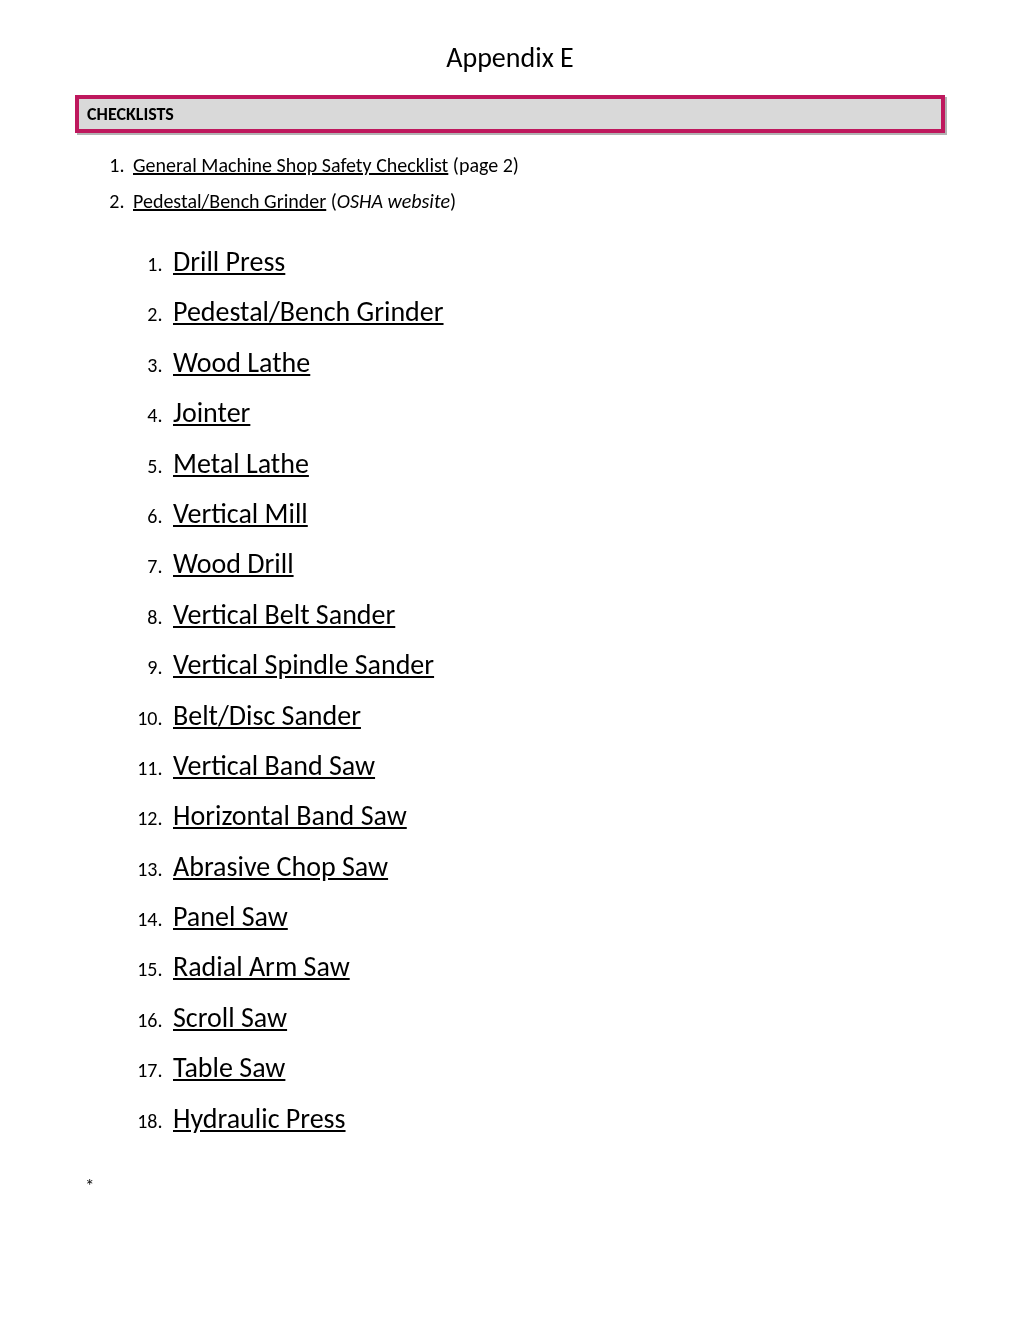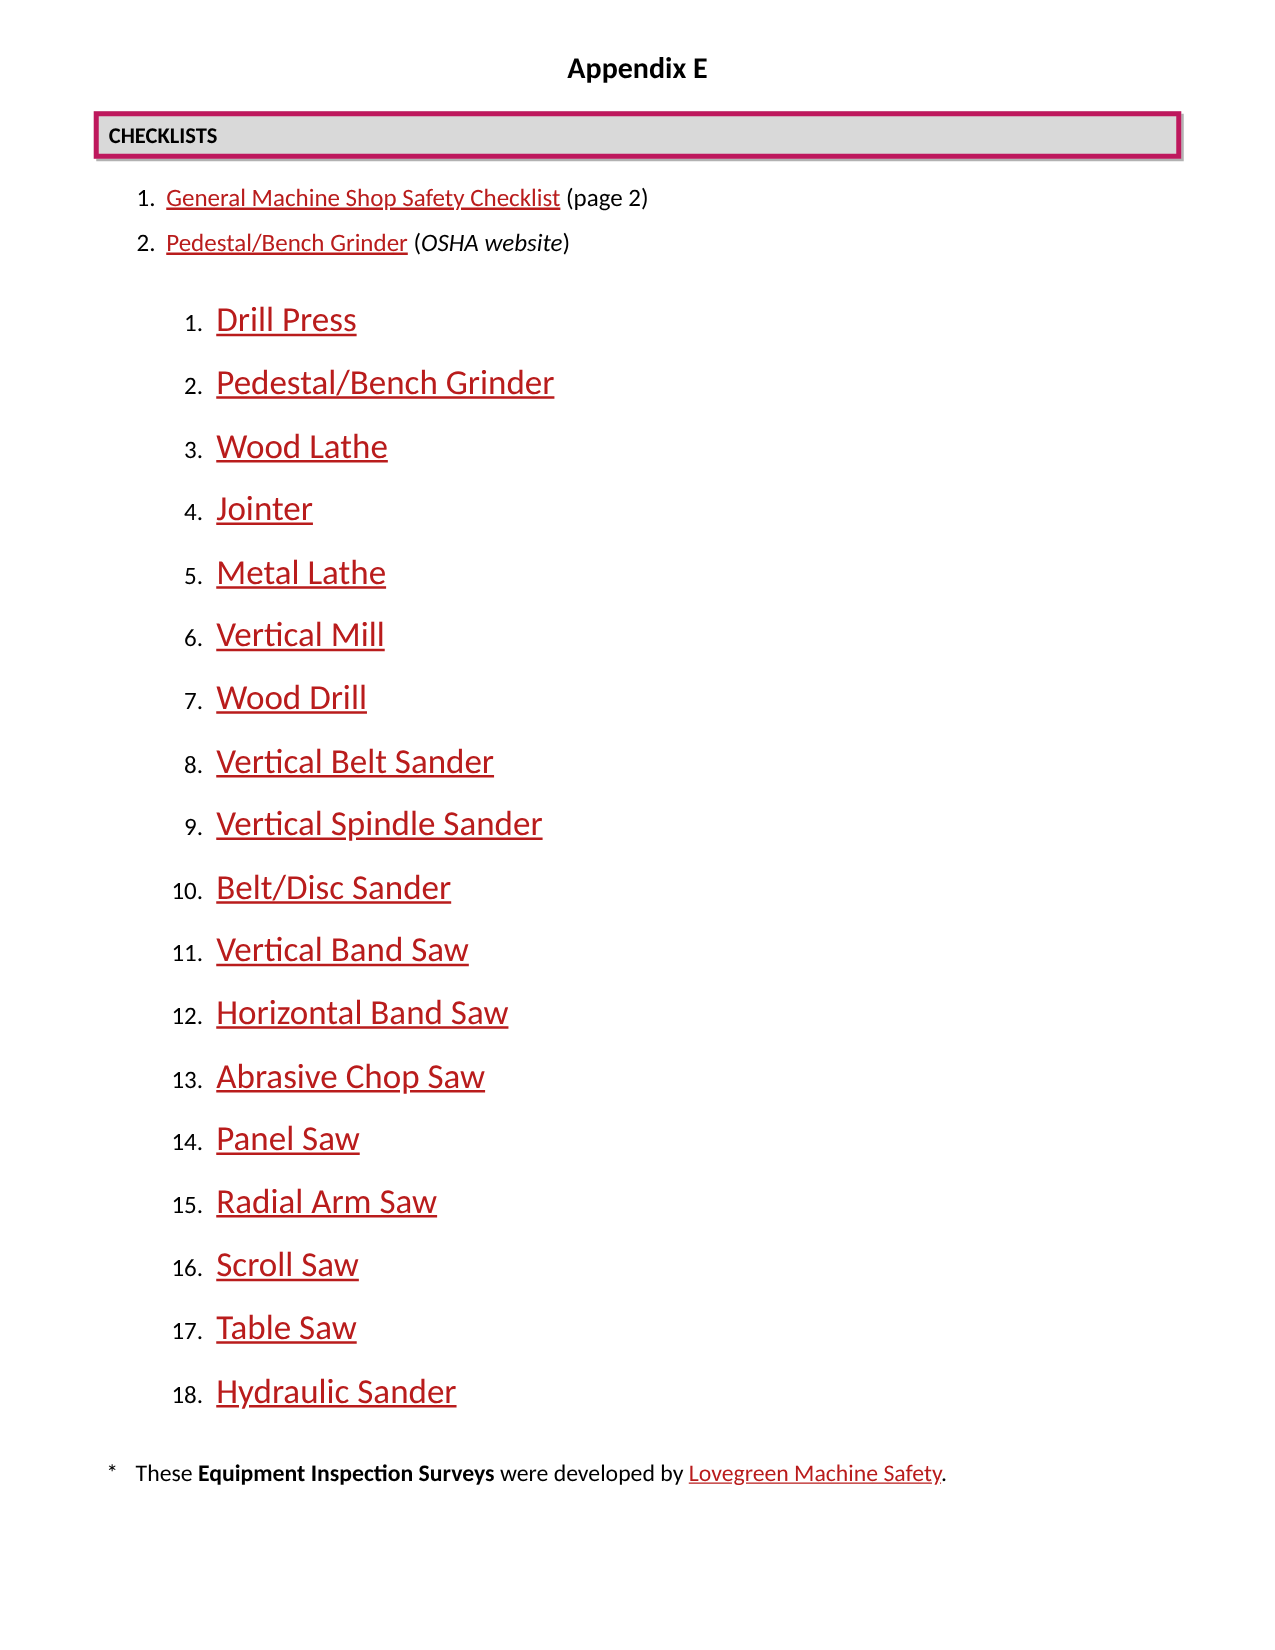--- a/index.html
+++ b/index.html
@@ -10,23 +10,23 @@
       padding: 0;
       font-family: Calibri, Arial, sans-serif;
       background: #fff;
       width: 1020px;
     }
     .page {
       padding: 40px 75px 40px 75px;
     }
     .title {
       text-align: center;
-      font-size: 24px;
+      font-size: 28px;
       margin-bottom: 20px;
-      font-weight: bold;
+      font-weight: normal;
     }
     .section-header {
       background: #d9d9d9;
       border: 4px solid #be185d;
       box-shadow: 2px 2px 0 rgba(0,0,0,0.3);
       padding: 4px 8px;
       font-weight: bold;
       font-size: 18px;
       margin-bottom: 14px;
     }
@@ -46,21 +46,21 @@
     .list-small {
       margin: 0 0 30px 0;
       padding: 0 0 0 92px;
     }
     .list-small li {
       font-size: 28px;
       line-height: 1.8;
       padding-left: 6px;
     }
     a.link {
-      color: #b91c1c;
+      color: #000000;
       text-decoration: underline;
     }
     .paren {
       font-size: 20px;
     }
     .italic {
       font-style: italic;
       text-align: center;
     }
     .footnote {
@@ -109,23 +109,20 @@
       <li><a class="link" href="#">Vertical Belt Sander</a></li>
       <li><a class="link" href="#">Vertical Spindle Sander</a></li>
       <li><a class="link" href="#">Belt/Disc Sander</a></li>
       <li><a class="link" href="#">Vertical Band Saw</a></li>
       <li><a class="link" href="#">Horizontal Band Saw</a></li>
       <li><a class="link" href="#">Abrasive Chop Saw</a></li>
       <li><a class="link" href="#">Panel Saw</a></li>
       <li><a class="link" href="#">Radial Arm Saw</a></li>
       <li><a class="link" href="#">Scroll Saw</a></li>
       <li><a class="link" href="#">Table Saw</a></li>
-      <li><a class="link" href="#">Hydraulic Sander</a></li>
+      <li><a class="link" href="#">Hydraulic Press</a></li>
     </ol>
 
   <div class="footnote">
     <div class="footnote-marker">*</div>
-    <div class="footnote-text">
-      <span>These </span><span class="bold">Equipment Inspection Surveys</span><span> were developed by </span><a class="link" href="#">Lovegreen Machine Safety</a><span>.</span>
-    </div>
   </div>
 
 </div>
 
 </body></html>

